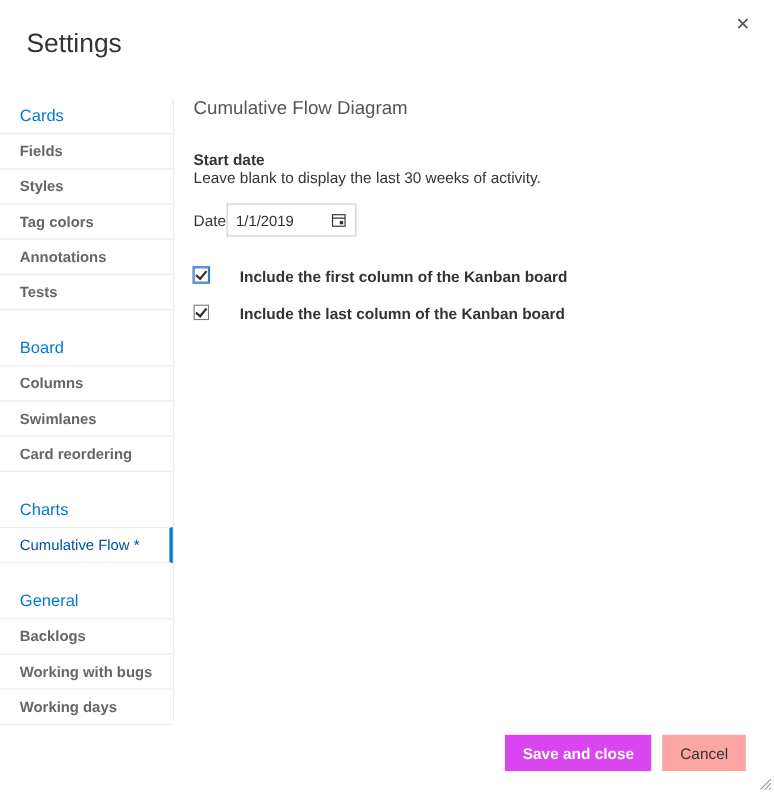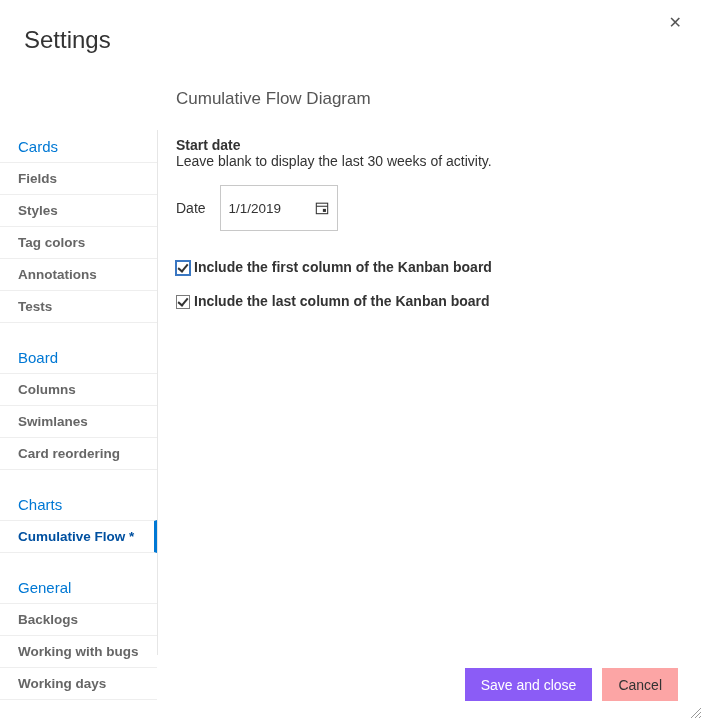--- a/index.html
+++ b/index.html
@@ -34,41 +34,40 @@
     }
     .body {
       display: flex;
       padding-top: 35px;
       height: calc(100% - 120px);
     }
     .sidebar {
       width: 158px;
       border-right: 1px solid #e6e6e6;
       padding-left: 0;
-      margin-top: 41px;
     }
     .section-header {
       color: #0078d4;
       font-size: 15px;
       padding: 8px 0 8px 18px;
     }
     .nav-item {
       color: #666;
       font-size: 13.5px;
       padding: 8px 0 8px 18px;
       border-top: 1px solid #eee;
       border-bottom: 1px solid #eee;
       margin-top: -1px;
       cursor: pointer;
       position: relative;
       font-weight: bold;
     }
     .nav-item.active {
       color: #0050a0;
-      font-weight: 700;
+      font-weight: 400;
       border-right: 3px solid #0078d4;
     }
     .section-gap { height: 18px; }
     .content {
       flex: 1;
       padding: 0 18px 0 18px;
     }
     .content h2 {
       font-size: 17px;
       font-weight: 400;
@@ -86,43 +85,42 @@
       font-size: 14px;
     }
     .hint {
       color: #333;
       font-size: 14px;
       margin-bottom: 16px;
     }
     .date-row {
       display: flex;
       align-items: center;
-      gap: 14px;
       margin-bottom: 28px;
     }
     .date-label { color: #333; font-size: 14px; }
     .date-input {
       display: flex;
       align-items: center;
       justify-content: space-between;
       border: 1px solid #c8c8c8;
-      height: 46px;
+      height: 30px;
       width: 118px;
       padding: 0 8px;
       font-size: 13.5px;
       color: #333;
     }
     .cal-icon {
       width: 14px; height: 14px;
       flex: 0 0 auto;
     }
     .check-row {
       display: flex;
-      align-items: flex-end;
-      gap: 4px;
+      align-items: flex-start;
+      gap: 28px;
       margin-bottom: 18px;
     }
     .cb {
       appearance: none;
       width: 14px; height: 14px;
       border: 1px solid #7a7a7a;
       position: relative;
       cursor: pointer;
     }
     .cb.focused {
@@ -153,23 +151,23 @@
     }
     .btn {
       height: 33px;
       padding: 0 16px;
       font-size: 14px;
       border: none;
       cursor: pointer;
       font-family: inherit;
     }
     .btn-primary {
-      background: #8b5cf6;
+      background: #d946ef;
       color: #fff;
-      font-weight: 400;
+      font-weight: 700;
     }
     .btn-secondary {
       background: #fca5a5;
       color: #333;
     }
     .resize-grip {
       position: absolute;
       bottom: 3px;
       right: 3px;
       width: 12px;

